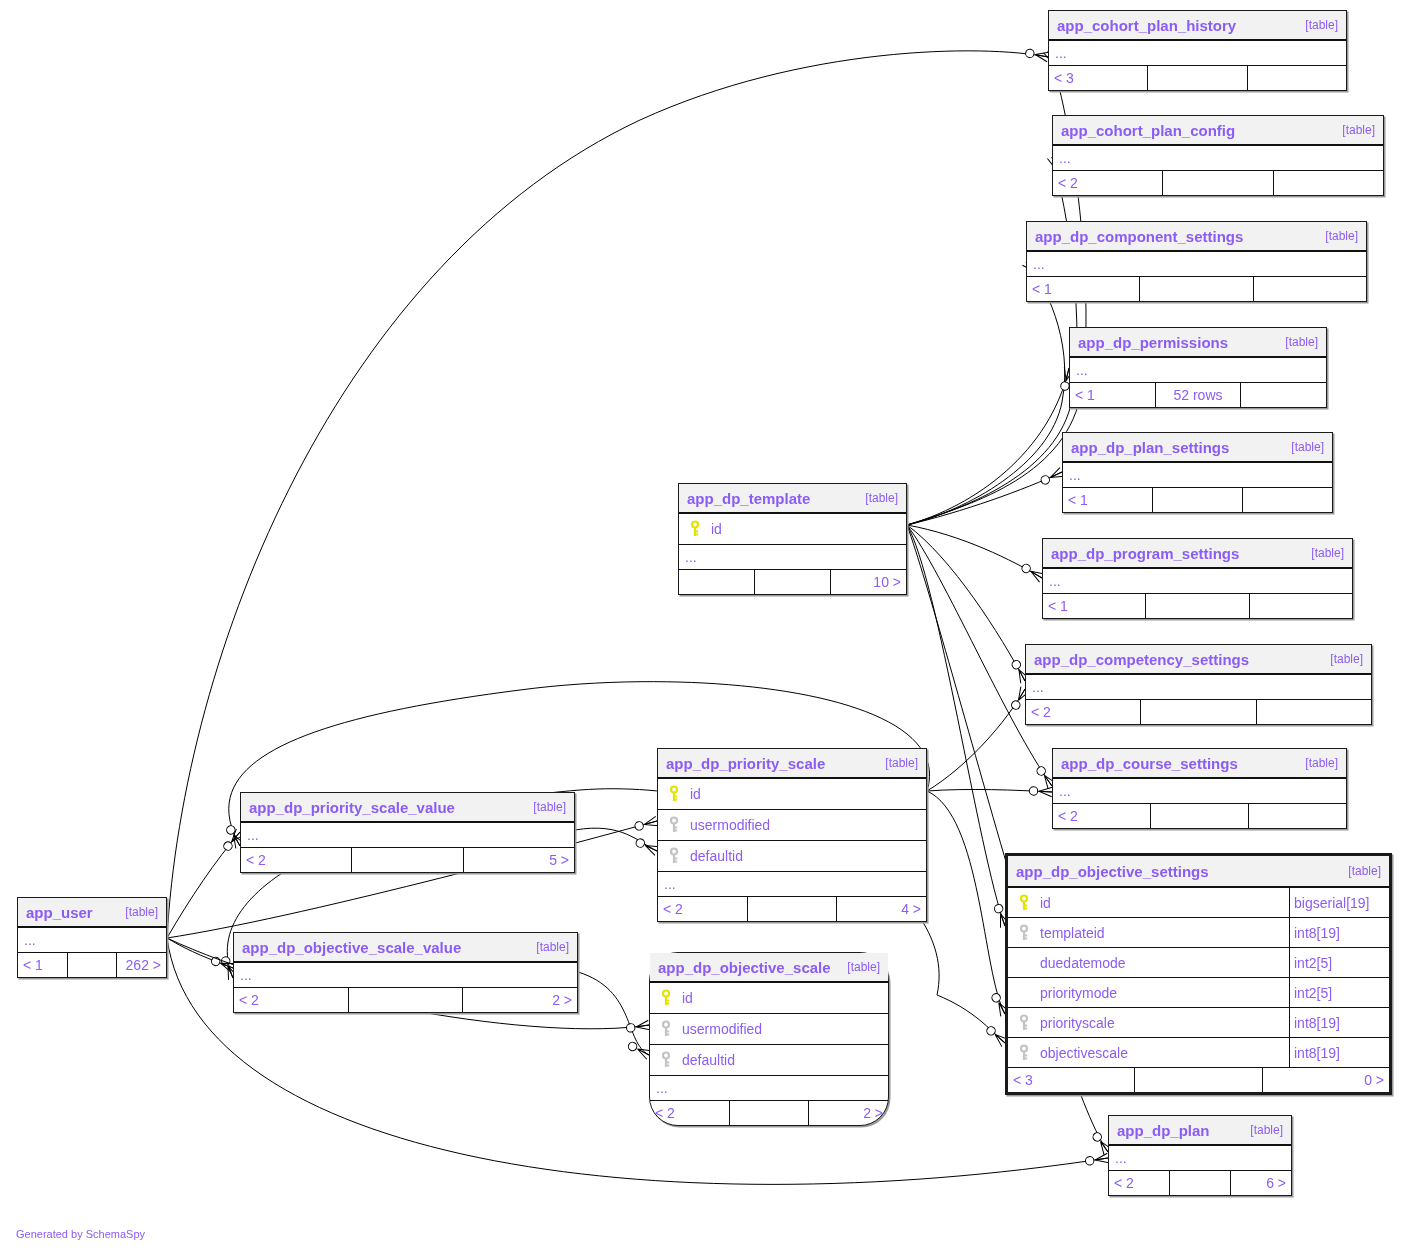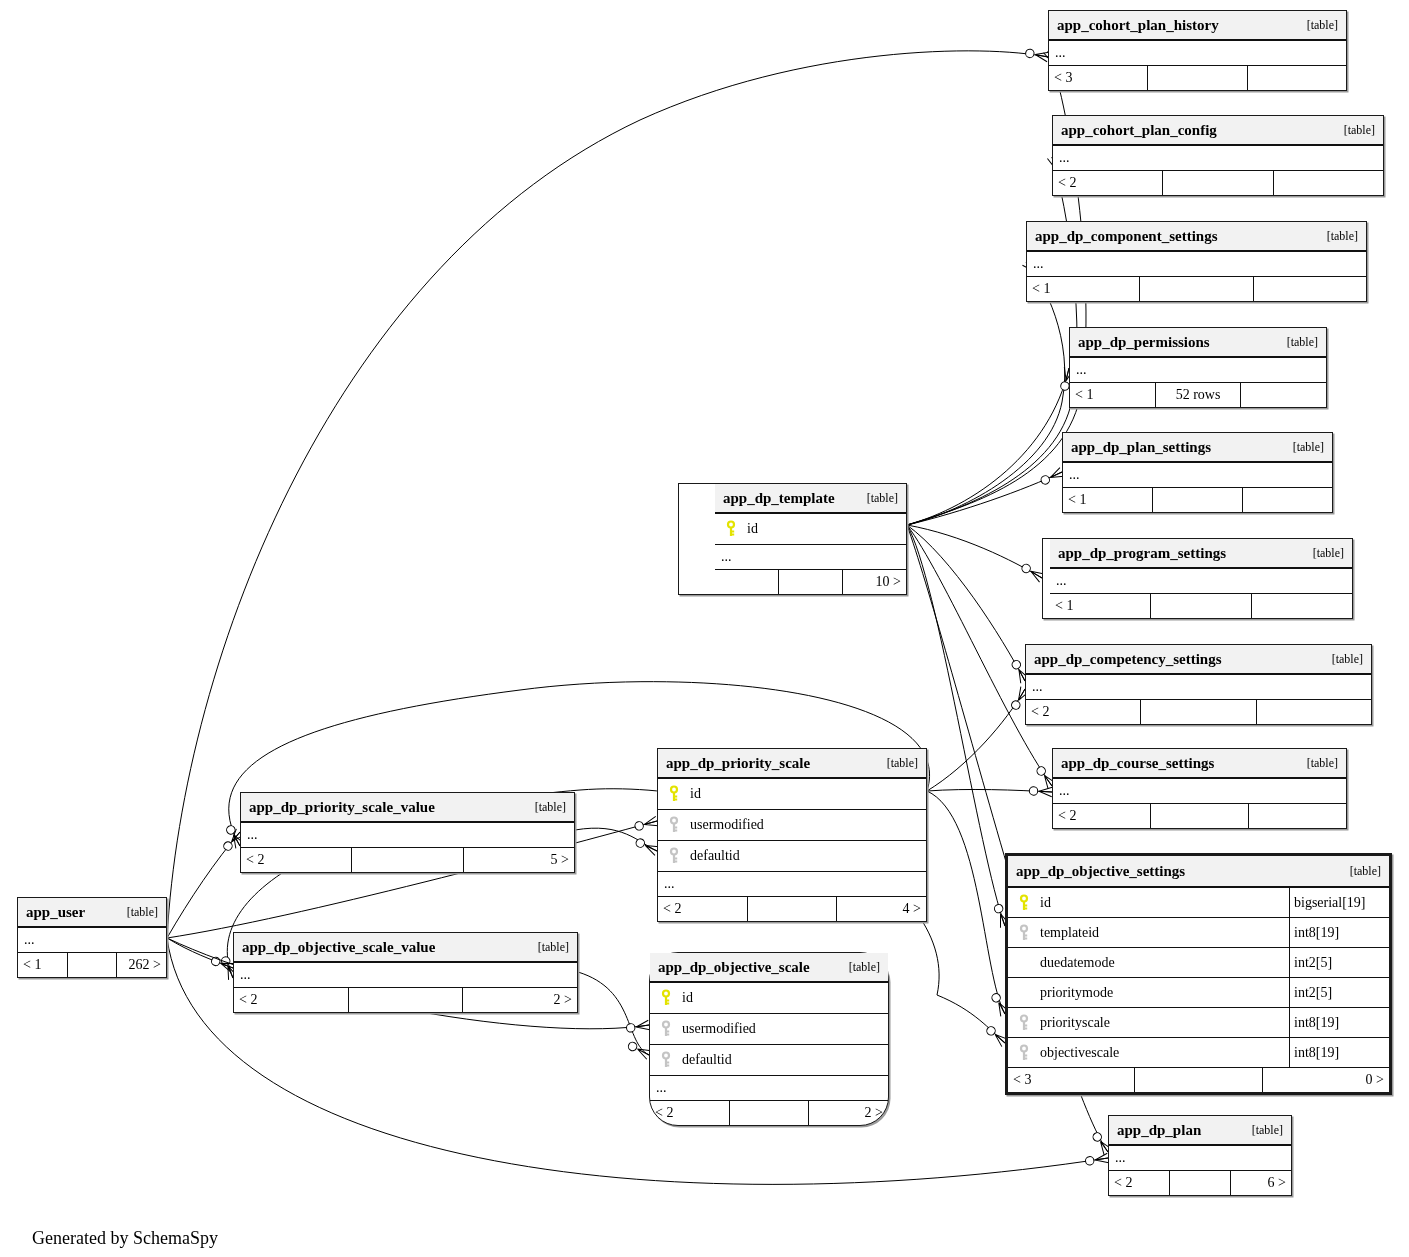--- a/index.html
+++ b/index.html
@@ -1,18 +1,18 @@
 <!DOCTYPE html>
 <html><head>
 <meta charset="utf-8">
 <style>
   html,body{margin:0;padding:0;background:#fff;}
   #canvas{
     position:relative;width:1409px;height:1257px;background:#fff;overflow:hidden;
-    font-family:Liberation Serif, serif;color:#000000;
+    font-family:Liberation Sans, sans-serif;color:#8b5cf6;
   }
   #edges{position:absolute;left:0;top:0;width:1409px;height:1257px;}
   .tbl{
     position:absolute;background:#fff;border:1px solid #1a1a1a;
     box-shadow:1.5px 1.5px 0 #9a9a9a;font-size:14px;box-sizing:border-box;
   }
   .tbl.main{border-width:3px;}
   .tbl-header{
     display:flex;justify-content:space-between;align-items:center;
     background:#f2f2f2;border-bottom:2px solid #111;padding:0 8px;height:28px;white-space:nowrap;
@@ -28,21 +28,21 @@
   .type-cell{
     border-left:1px solid #111;width:100px;flex:none;align-self:stretch;
     display:flex;align-items:center;padding:4px 4px;box-sizing:border-box;white-space:nowrap;
   }
   .more-row{height:24px;border-bottom:1px solid #111;display:flex;align-items:center;padding:0 6px;}
   .footer-row{display:flex;height:24px;}
   .footer-cell{flex:1;display:flex;align-items:center;padding:0 5px;white-space:nowrap;}
   .footer-cell + .footer-cell{border-left:1px solid #111;}
   .footer-cell.mid{justify-content:center;}
   .footer-cell.right{justify-content:flex-end;}
-  #generated-note{position:absolute;left:32px;top:1228px;font-size:18px;}
+  #generated-note{position:absolute;left:16px;top:1228px;font-size:11px;}
   path.fk-edge{fill:none;stroke:#000;stroke-width:1;}
 </style>
 </head>
 <body>
 
 <div id="canvas">
 
   <svg id="edges" viewBox="0 0 1409 1257">
     <defs>
       <marker id="crow" viewBox="0 0 26 16" refX="25" refY="8" markerWidth="26" markerHeight="16" orient="auto" markerUnits="userSpaceOnUse">
@@ -134,21 +134,21 @@
         <span class="tbl-title">app_dp_plan_settings</span>
         <span class="tbl-tag">[table]</span>
       </div>
       <div class="more-row">...</div>
       <div class="footer-row">
         <span class="footer-cell">&lt; 1</span>
         <span class="footer-cell mid"></span>
         <span class="footer-cell right"></span>
       </div>
     </div>
-  <div class="tbl" style="left:1042px;top:538px;width:311px;padding-left:7px;">
+  <div class="tbl" style="left:1042px;top:538px;width:311px;">
       <div class="tbl-header">
         <span class="tbl-title">app_dp_program_settings</span>
         <span class="tbl-tag">[table]</span>
       </div>
       <div class="more-row">...</div>
       <div class="footer-row">
         <span class="footer-cell">&lt; 1</span>
         <span class="footer-cell mid"></span>
         <span class="footer-cell right"></span>
       </div>
@@ -170,21 +170,21 @@
         <span class="tbl-title">app_dp_course_settings</span>
         <span class="tbl-tag">[table]</span>
       </div>
       <div class="more-row">...</div>
       <div class="footer-row">
         <span class="footer-cell">&lt; 2</span>
         <span class="footer-cell mid"></span>
         <span class="footer-cell right"></span>
       </div>
     </div>
-  <div class="tbl" style="left:678px;top:483px;width:229px;padding-left:36px;">
+  <div class="tbl" style="left:678px;top:483px;width:229px;">
       <div class="tbl-header">
         <span class="tbl-title">app_dp_template</span>
         <span class="tbl-tag">[table]</span>
       </div>
       <div class="col-row">
         <span class="icon-cell">
           <svg width="12" height="18" viewBox="0 0 12 18">
             <circle cx="6" cy="4.5" r="3" fill="none" stroke="#e3e300" stroke-width="2.2"></circle>
             <path d="M6,7.5 V16 M6,11.5 H9.2 M6,14.5 H9.2" fill="none" stroke="#e3e300" stroke-width="2.2"></path>
           </svg>

